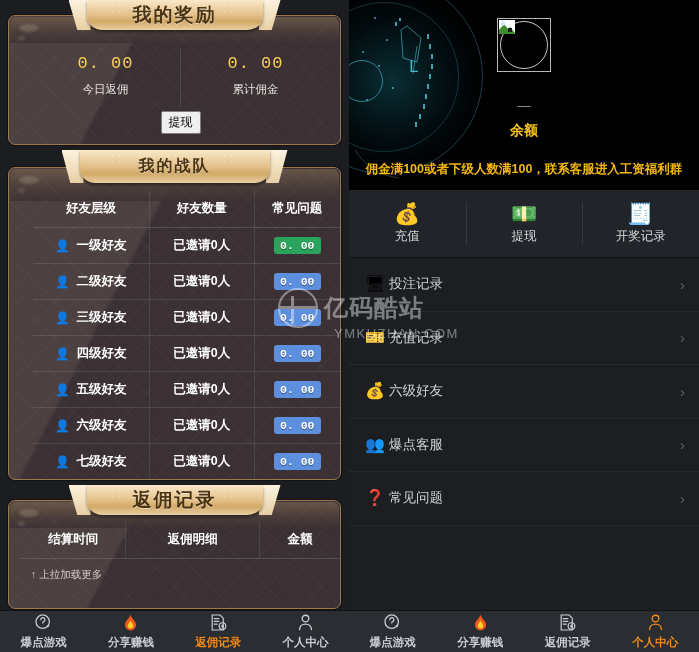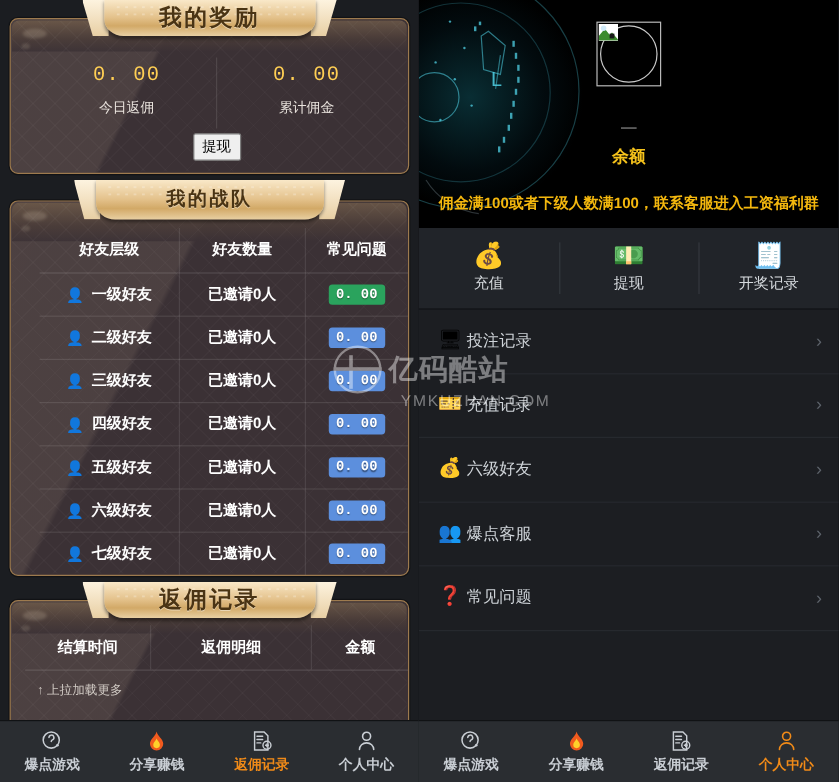--- a/index.html
+++ b/index.html
@@ -150,21 +150,21 @@
   .mrow{
     display:flex; align-items:center; height:53.5px; padding:0 14px 0 16px; cursor:pointer;
     border-bottom:1px solid #26292e;
   }
   .mrow .mico{ width:24px; font-size:16px; line-height:1; }
   .mrow .mlbl{ flex:1; color:#cfd4d9; font-size:13.5px; }
   .chev{ color:#5d636b; font-size:15px; }
 
   
   .tabbar{
-    position:absolute; bottom:0; height:52px; display:flex; background:#2a2d31;
+    position:absolute; bottom:0; height:42px; display:flex; background:#2a2d31;
     border-top:1px solid #101214;
   }
   .tabbar.left{ left:0; width:349px; }
   .tabbar.right{ left:349px; width:350px; }
   .tab{ flex:1; display:flex; flex-direction:column; align-items:center; justify-content:center; gap:3px; cursor:pointer;}
   .tab .ticon{ height:19px; display:flex; align-items:center; }
   .tab .tlbl{ font-size:11.5px; color:#c9ced4; font-weight:bold; }
   .tab.active .tlbl{ color:#f08a18; }
 
   

